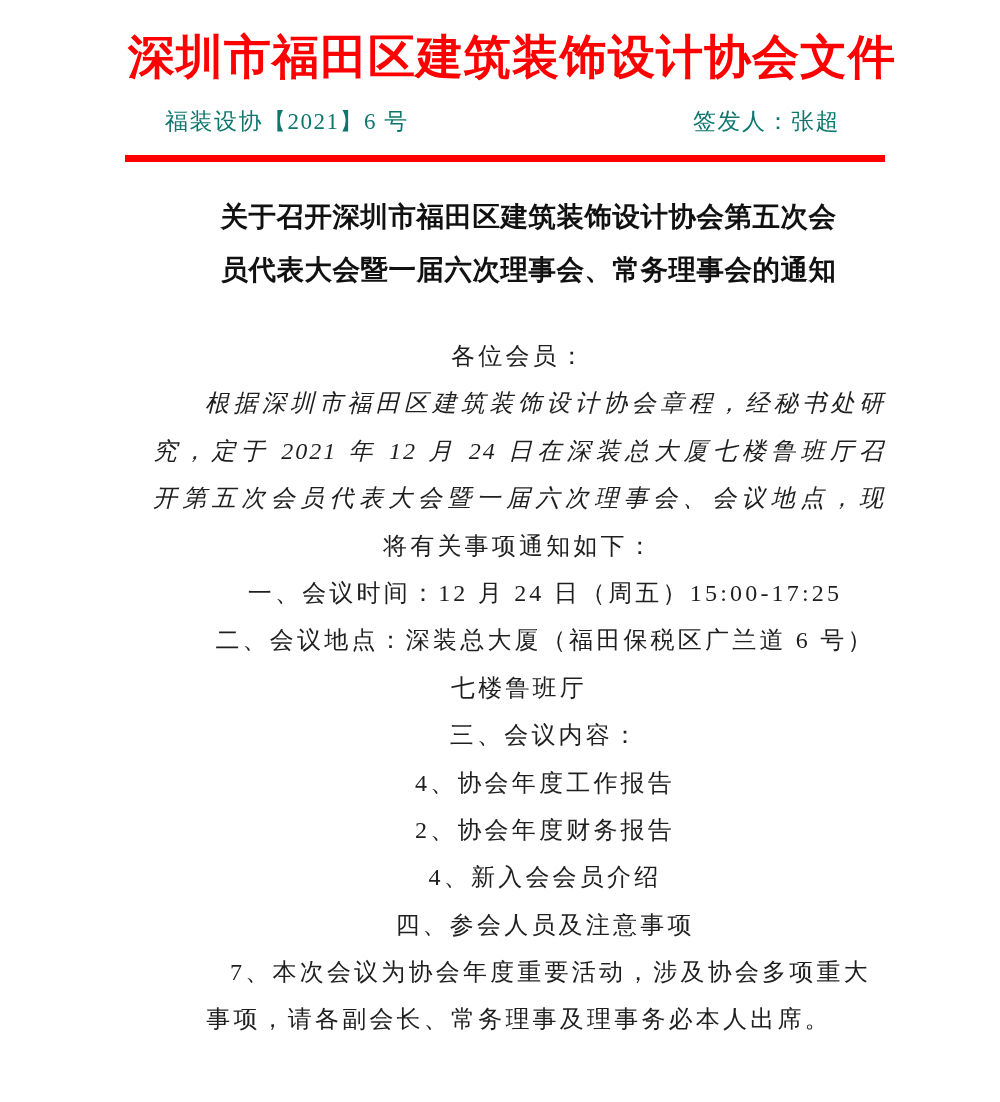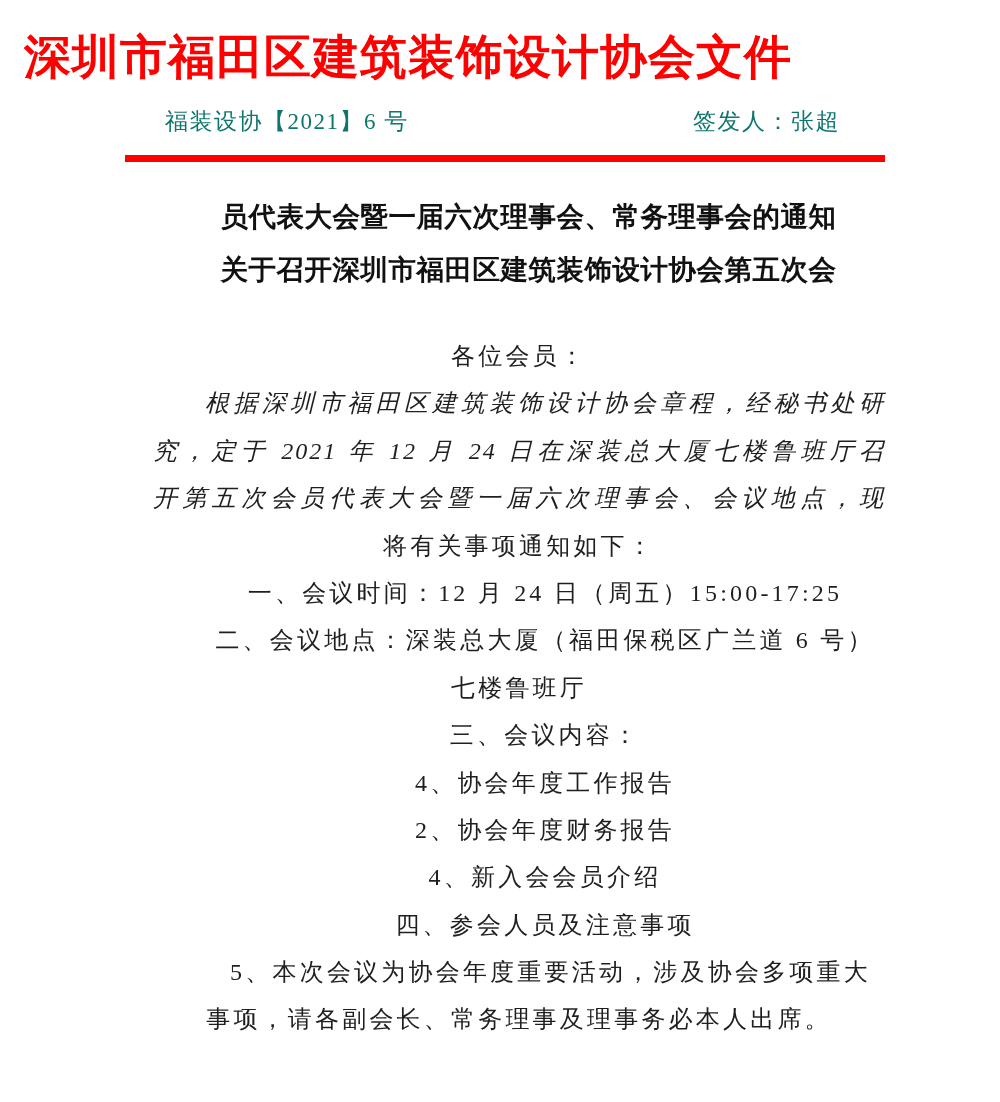--- a/index.html
+++ b/index.html
@@ -16,20 +16,21 @@
     font-family: "Liberation Serif", "DejaVu Serif", serif;
     color: #1f1f1f;
   }
 
   
   .org-title {
     position: absolute;
     top: 26px;
     left: 0;
     right: 0;
+    text-align: center;
     font-family: "Liberation Serif", "DejaVu Serif", serif;
     font-weight: bold;
     font-size: 47px;
     letter-spacing: 1px;
     color: #ff0000;
     white-space: nowrap;
     margin-left: 24px;
   }
 
   
@@ -107,35 +108,35 @@
   <div class="org-title">深圳市福田区建筑装饰设计协会文件</div>
 
   <div class="meta-row">
     <span>福装设协【2021】6 号</span>
     <span>签发人：张超</span>
   </div>
 
   <div class="red-rule"></div>
 
   <div class="doc-title">
+    <div>关于召开深圳市福田区建筑装饰设计协会第五次会</div>
     <div>员代表大会暨一届六次理事会、常务理事会的通知</div>
-    <div>关于召开深圳市福田区建筑装饰设计协会第五次会</div>
   </div>
 
   <div class="body-text">
     <div class="line">各位会员：</div>
     <div class="line ind fill">根据深圳市福田区建筑装饰设计协会章程，经秘书处研</div>
     <div class="line fill">究，定于 2021 年 12 月 24 日在深装总大厦七楼鲁班厅召</div>
     <div class="line fill">开第五次会员代表大会暨一届六次理事会、会议地点，现</div>
     <div class="line">将有关事项通知如下：</div>
     <div class="line ind">一、会议时间：12 月 24 日（周五）15:00-17:25</div>
     <div class="line ind">二、会议地点：深装总大厦（福田保税区广兰道 6 号）</div>
     <div class="line">七楼鲁班厅</div>
     <div class="line ind">三、会议内容：</div>
     <div class="line ind">4、协会年度工作报告</div>
     <div class="line ind">2、协会年度财务报告</div>
     <div class="line ind">4、新入会会员介绍</div>
     <div class="line ind">四、参会人员及注意事项</div>
-    <div class="line ind-lg">5、本次会议为协会年度重要活动，涉及协会多项重大</div>
+    <div class="line ind-lg">7、本次会议为协会年度重要活动，涉及协会多项重大</div>
     <div class="line">事项，请各副会长、常务理事及理事务必本人出席。</div>
   </div>
 
 </div>
 
 </body></html>

